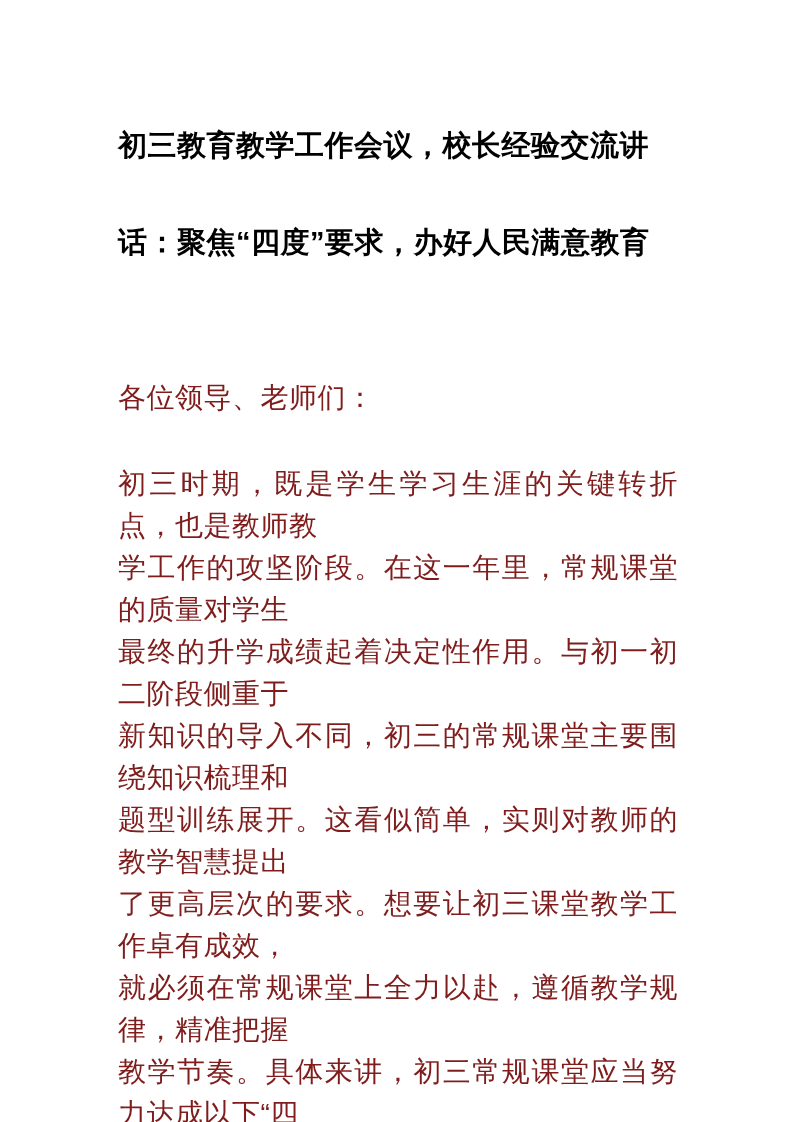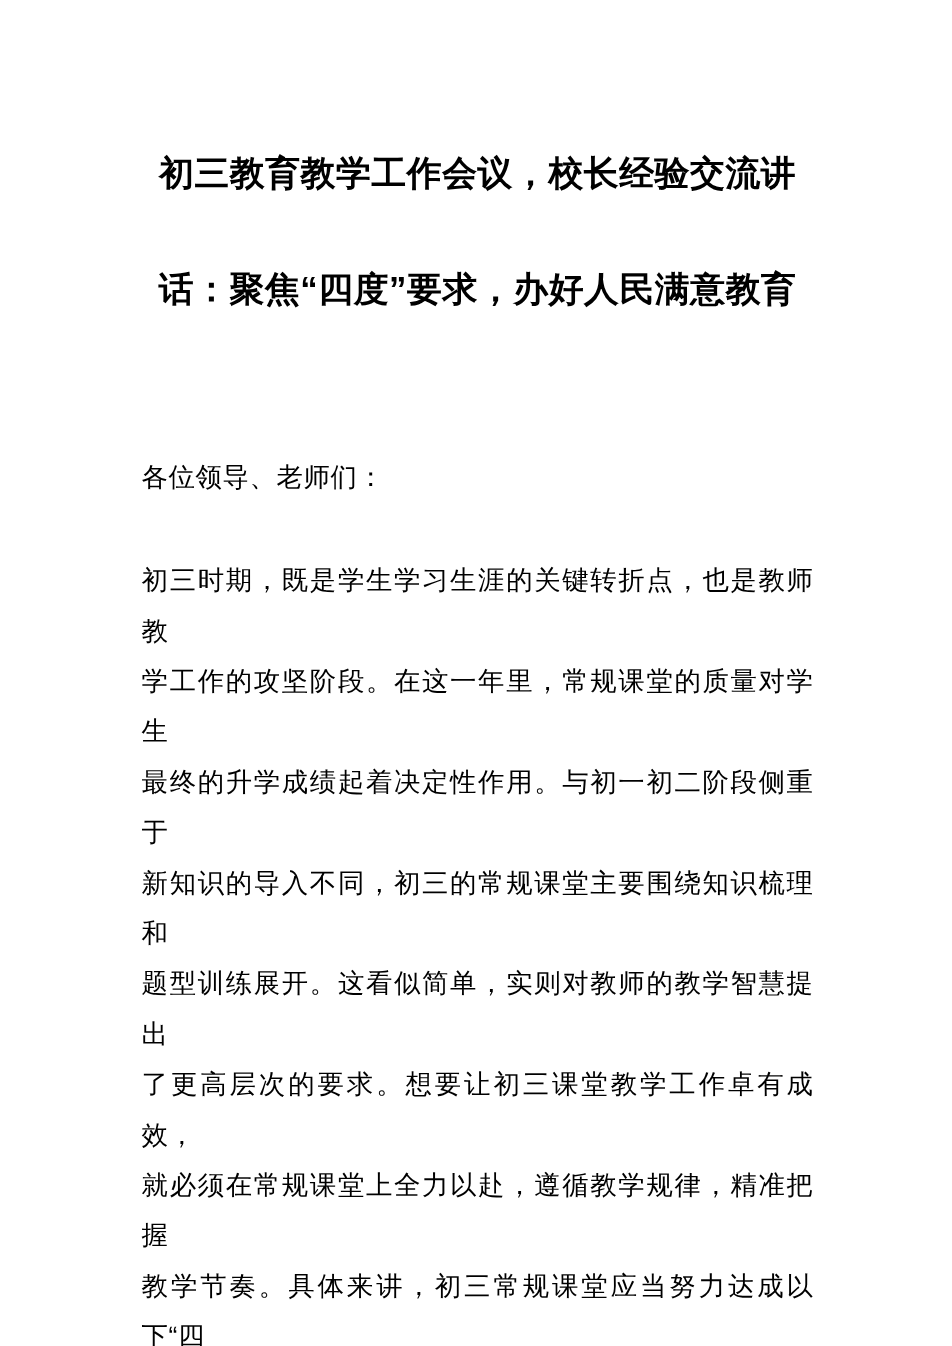--- a/index.html
+++ b/index.html
@@ -16,30 +16,30 @@
     font-family: "Liberation Sans", sans-serif;
   }
   .content {
     padding: 97px 115px 0 118px; 
   }
   .doc-title {
     margin: 0 0 86px 0;
     font-size: 29px;
     font-weight: bold;
     line-height: 97px;
-    text-align: center;
+    text-align: left;
     color: #000000;
     white-space: pre-line; 
     letter-spacing: 0.5px;
   }
   .para {
     margin: 0 0 44px 0;
-    font-size: 22px;
+    font-size: 28px;
     line-height: 42px;
-    color: #000000;
+    color: #7f1d1d;
     text-align: justify;
     white-space: pre-line; 
     letter-spacing: 0.5px;
   }
   .para:last-child {
     margin-bottom: 0;
   }
 </style>
 </head>
 <body>

